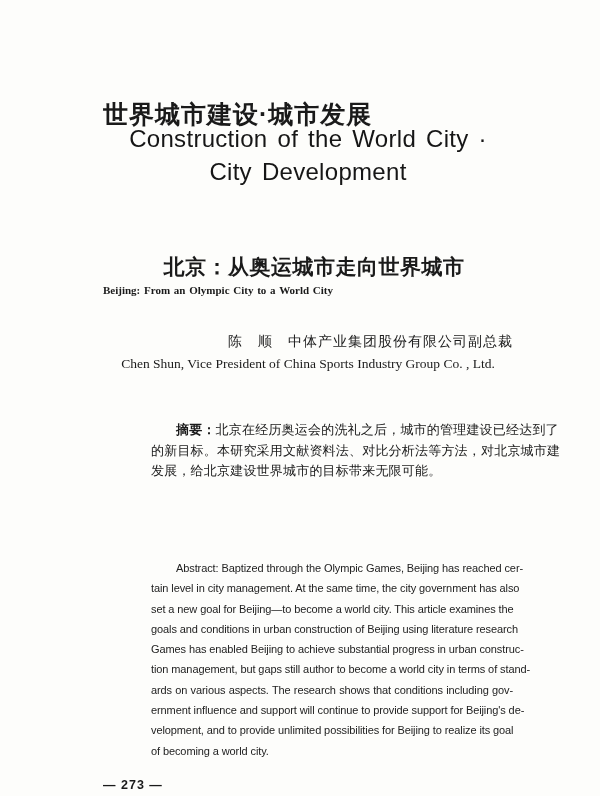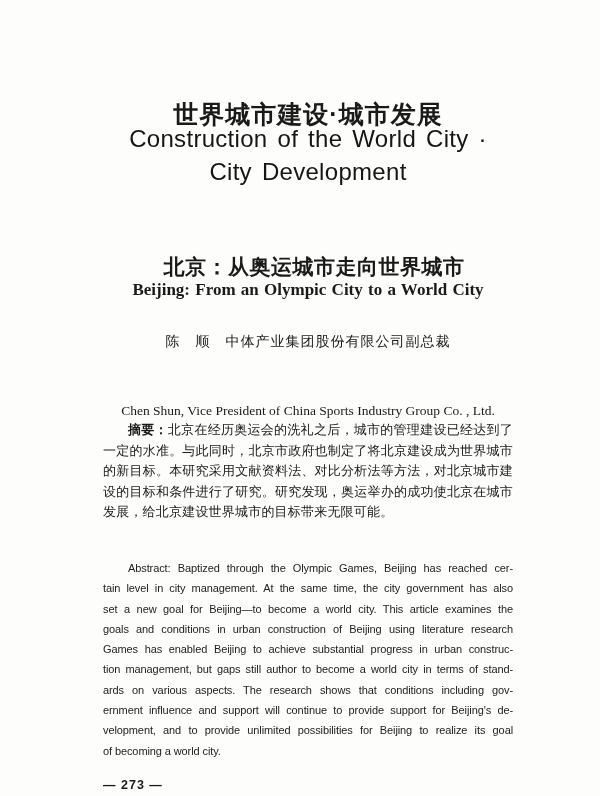--- a/index.html
+++ b/index.html
@@ -18,21 +18,21 @@
     background:var(--bg);
     color:var(--ink);
     overflow:hidden;
   }
   
   .col{position:absolute;left:103px;width:410px;}
 
   
   .sec-title-zh{
     top:100px;
-    text-align:center;
+    text-align:left;
     font-weight:bold;
     font-size:25px;
     line-height:28px;
     letter-spacing:1px;
     font-family:"Liberation Sans","DejaVu Sans",sans-serif;
   }
   .sec-title-en{
     top:122px;
     text-align:center;
   }
@@ -51,51 +51,51 @@
     text-align:center;
     font-weight:bold;
     font-size:21px;
     line-height:24px;
     letter-spacing:.5px;
     font-family:"Liberation Serif","DejaVu Serif",serif;
   }
   .art-title-en{
     top:281px;
     margin:0;
-    text-align:center;
+    text-align:left;
     font-weight:bold;
-    font-size:17px;
+    font-size:11px;
     line-height:18px;
     word-spacing:1px;
     font-family:"Liberation Serif","DejaVu Serif",serif;
   }
 
   
   .author-zh{
     top:333px;
-    text-align:center;
+    text-align:right;
     font-size:14px;
     line-height:17px;
     letter-spacing:1px;
     font-family:"Liberation Serif","DejaVu Serif",serif;
   }
   .author-en{
     top:356px;
     text-align:center;
     font-size:13.5px;
     line-height:16px;
     font-family:"Liberation Serif","DejaVu Serif",serif;
-    margin-top:47px;
   }
 
   
   .abs .line{
     text-align:justify;
     text-align-last:justify;
     white-space:nowrap;
+    margin-left:48px;
   }
   .abs .line.last{
     text-align-last:left;
   }
   .abs .line.first{
     text-indent:25px;
   }
   .abs-zh{
     top:420px;
     font-size:13px;
@@ -142,23 +142,21 @@
   <section>
     <h1 class="col art-title-zh">北京：从奥运城市走向世界城市</h1>
     <h2 class="col art-title-en">Beijing: From an Olympic City to a World City</h2>
     <div class="col author-zh">陈　顺　中体产业集团股份有限公司副总裁</div>
     <div class="col author-en">Chen Shun, Vice President of China Sports Industry Group Co. , Ltd.</div>
   </section>
 
   <section class="col abs abs-zh">
     <div class="line first"><span class="abs-label">摘要：</span><span>北京在经历奥运会的洗礼之后，城市的管理建设已经达到了</span></div>
     <div>
-        <div class="line">一定的水准。与此同时，北京市政府也制定了将北京建设成为世界城市</div>
         <div class="line">的新目标。本研究采用文献资料法、对比分析法等方法，对北京城市建</div>
-        <div class="line">设的目标和条件进行了研究。研究发现，奥运举办的成功使北京在城市</div>
       </div>
     <div class="line last">发展，给北京建设世界城市的目标带来无限可能。</div>
   </section>
 
   <section class="col abs abs-en">
     <div class="line first"><span class="abs-label-en">Abstract:</span><span> Baptized through the Olympic Games, Beijing has reached cer-</span></div>
     <div>
         <div class="line">tain level in city management. At the same time, the city government has also</div>
         <div class="line">set a new goal for Beijing—to become a world city. This article examines the</div>
         <div class="line">goals and conditions in urban construction of Beijing using literature research</div>

